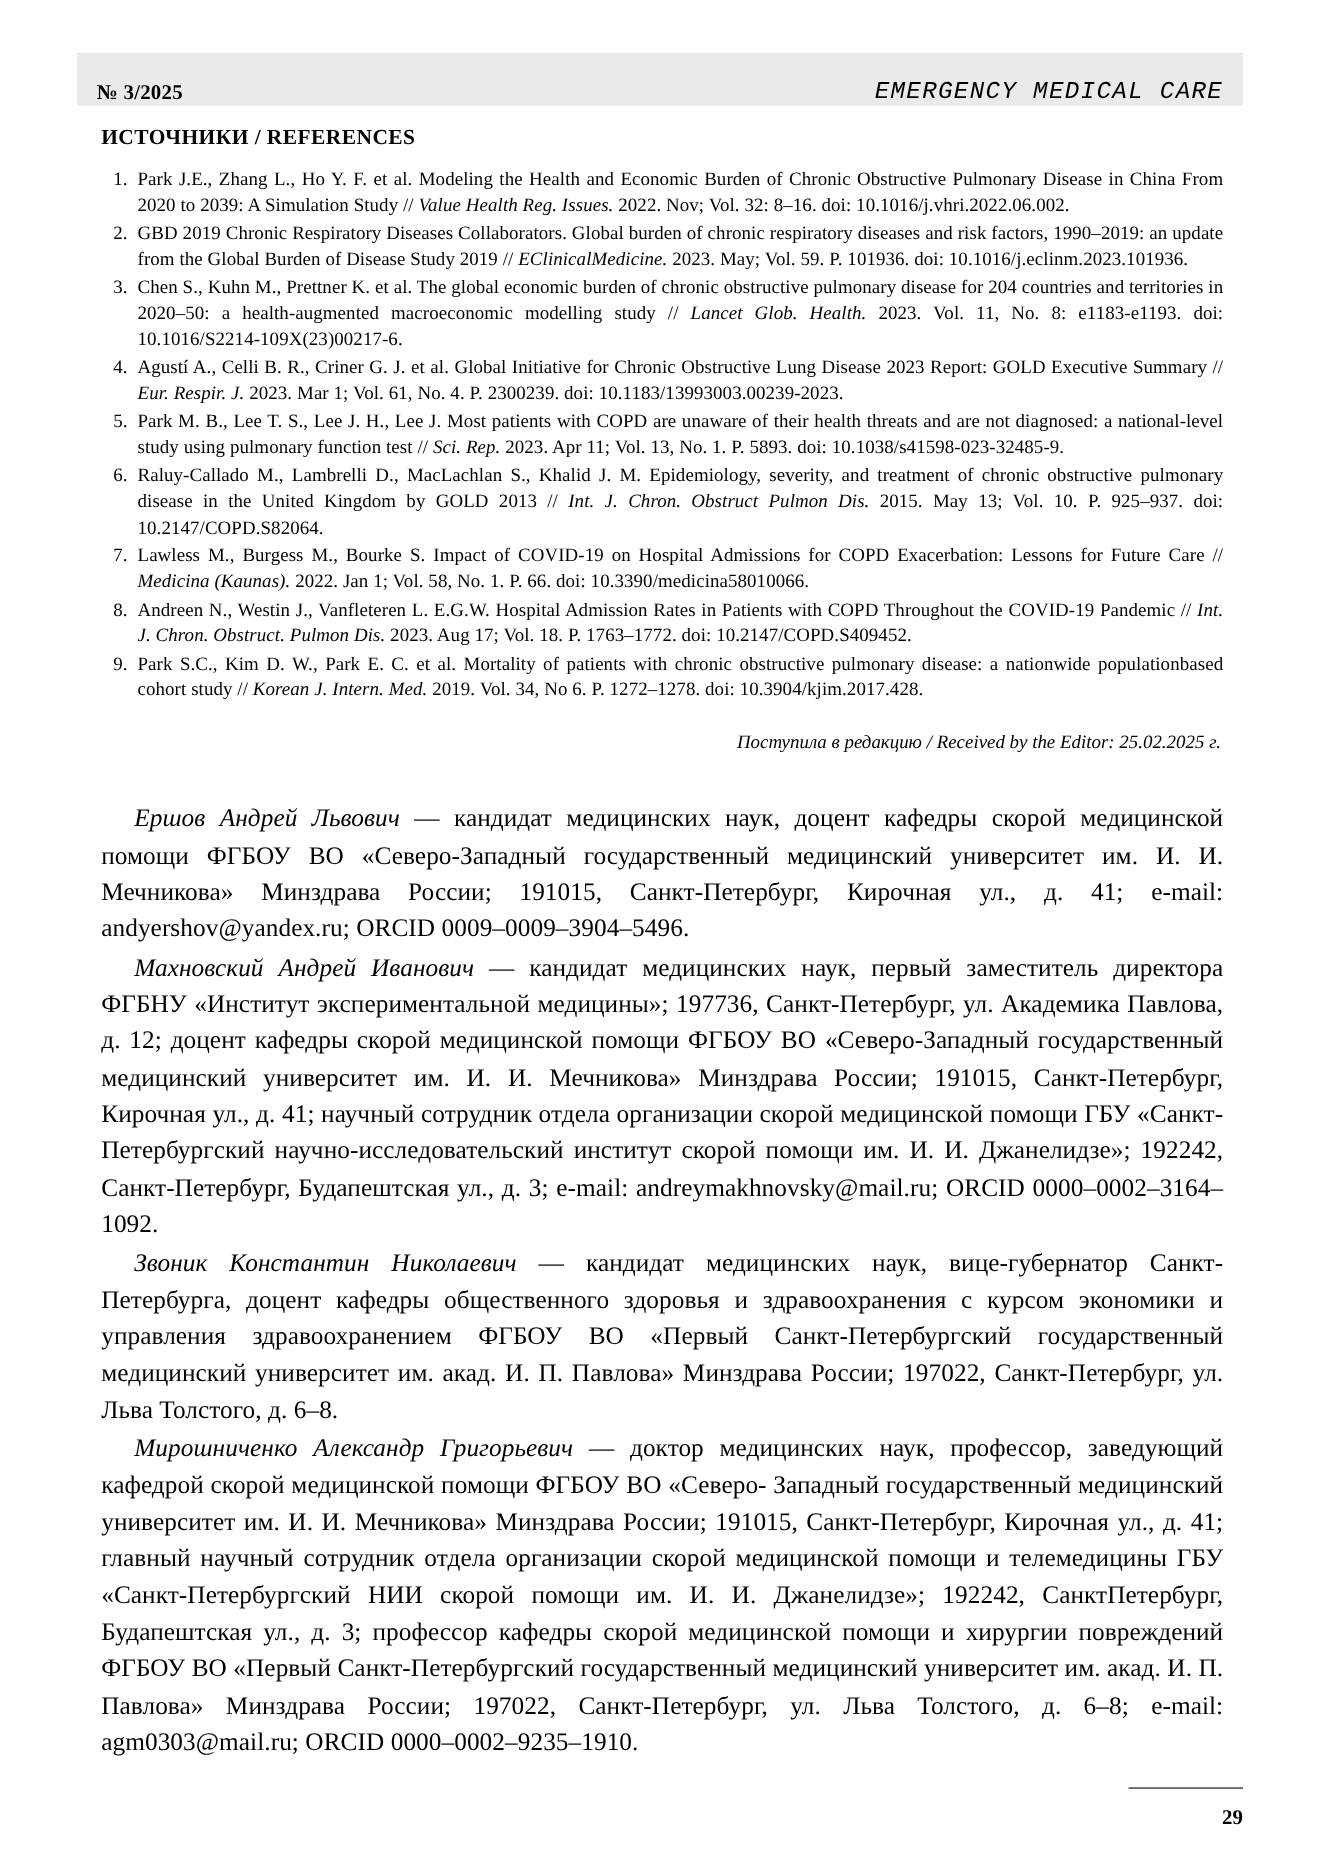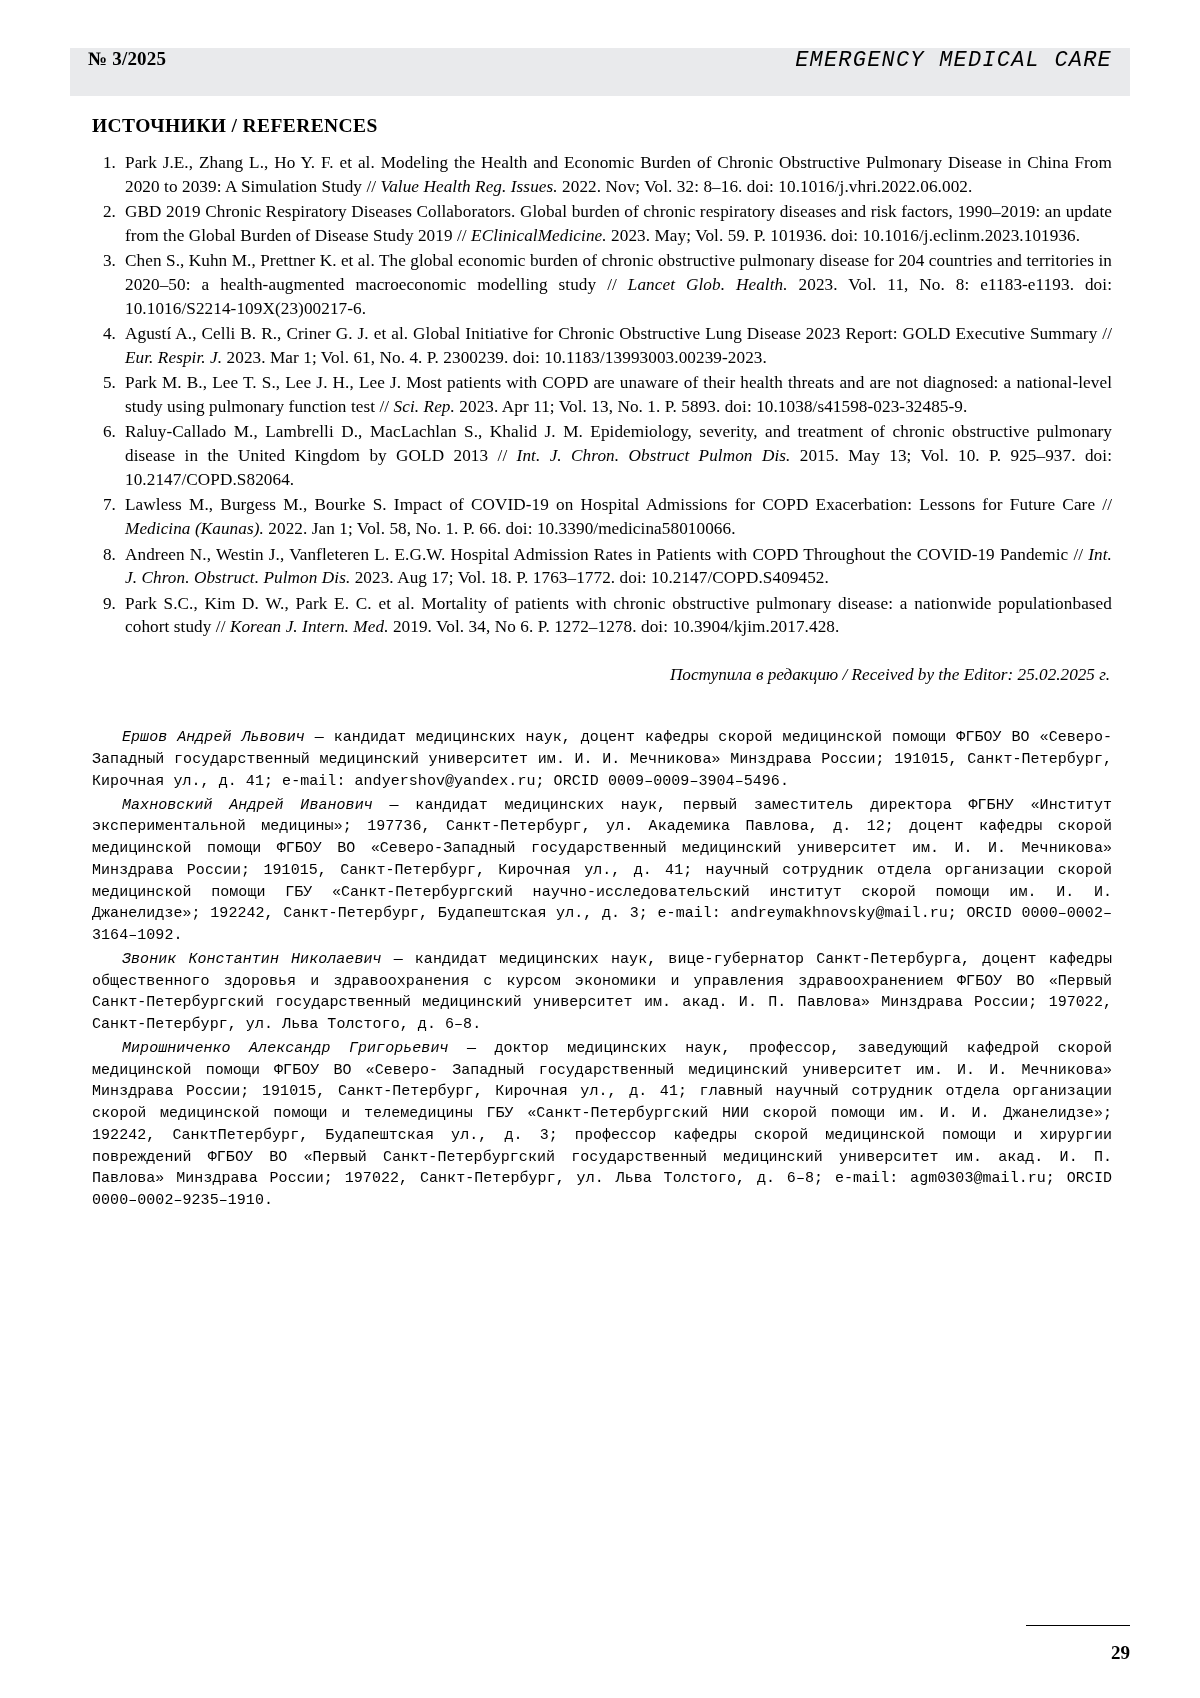--- a/index.html
+++ b/index.html
@@ -23,21 +23,21 @@
   }
   
   .header-band {
     position: absolute;
     left: 70px;
     top: 48px;
     width: 1060px;
     height: 48px;
     background: #e9eaec;
     display: flex;
-    align-items: flex-start;
+    align-items: flex-end;
     justify-content: space-between;
     padding: 0 18px;
     box-sizing: border-box;
   }
   .issue-label {
     font-family: "Liberation Serif", serif;
     font-weight: bold;
     font-size: 19px;
     letter-spacing: 0.2px;
   }
@@ -100,28 +100,27 @@
   .authors-block {
     margin-top: 42px;
   }
   .authors-heading {
     font-weight: bold;
     font-size: 17.4px;
     margin-left: 30px;
     margin-bottom: 9px;
   }
   .author-para {
-    font-size: 15px;
+    font-size: 23px;
     line-height: 1.45;
     text-align: justify;
     text-justify: inter-word;
     text-indent: 30px;
     margin: 0 0 2px 0;
     letter-spacing: 0.05px;
-    font-family: Liberation Mono, monospace;
   }
   .author-name {
     font-style: italic;
   }
 
   .footer-rule {
     position: absolute;
     right: 70px;
     bottom: 72px;
     width: 104px;

